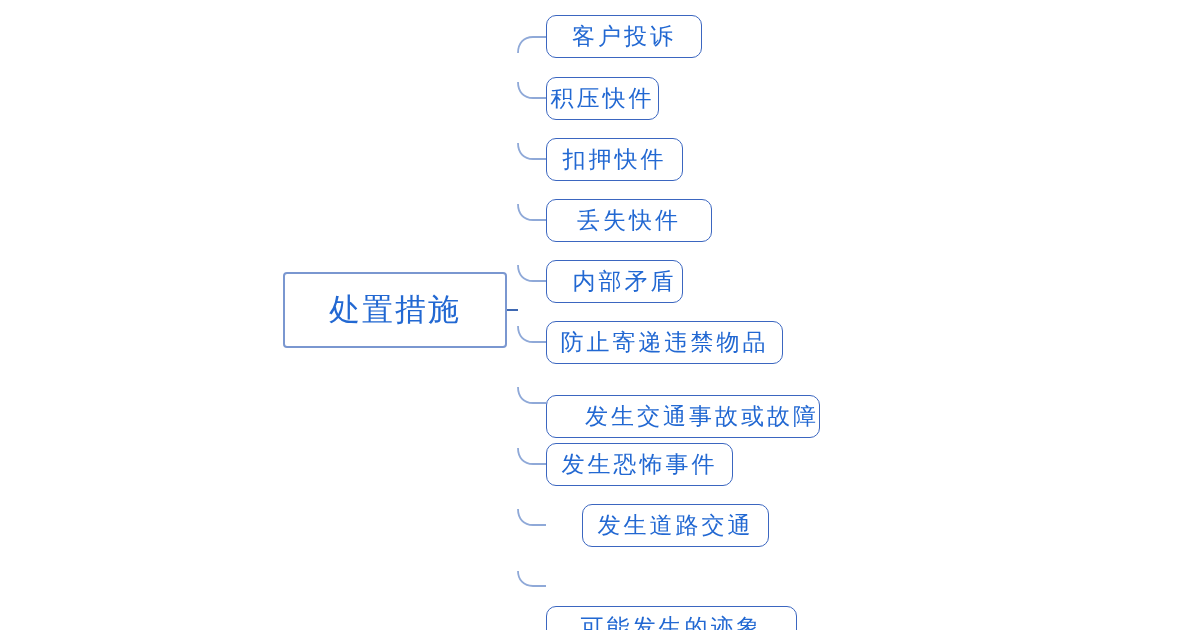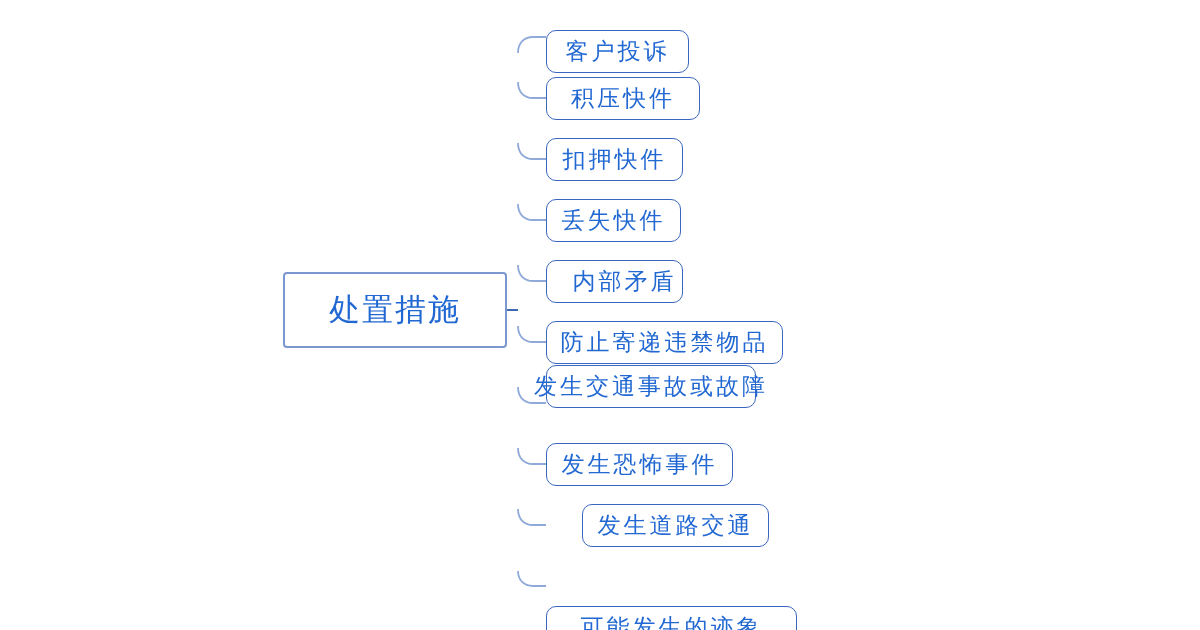--- a/index.html
+++ b/index.html
@@ -50,27 +50,27 @@
     letter-spacing: 2px;
   }
   .branch-node {
     left: 546px;
     height: 43px;
     border: 1.5px solid var(--node-border);
     border-radius: 10px;
     font-size: 23px;
     letter-spacing: 3px;
   }
-  .b0 { top: 30px;  width: 143px; }
-  .b1 { top: 77px;  width: 154px; }
+  .b0 { top: 15px;  width: 156px; }
+  .b1 { top: 77px;  width: 113px; }
   .b2 { top: 138px; width: 137px; }
-  .b3 { top: 199px; width: 135px; }
+  .b3 { top: 199px; width: 166px; }
   .b4 { top: 260px; width: 137px; padding-left: 20px; }
   .b5 { top: 321px; width: 237px; }
-  .b6 { top: 365px; width: 210px; }
+  .b6 { top: 395px; width: 274px; justify-content: flex-end; }
   .b7 { top: 443px; width: 187px; }
   .b8 { top: 504px; width: 187px; margin-left: 36px; }
   .b9 { top: 578px; width: 251px; margin-top: 28px; }
 </style>
 </head>
 <body>
 
 <div class="canvas">
 
   <svg class="connectors" width="1200" height="630" viewBox="0 0 1200 630">

